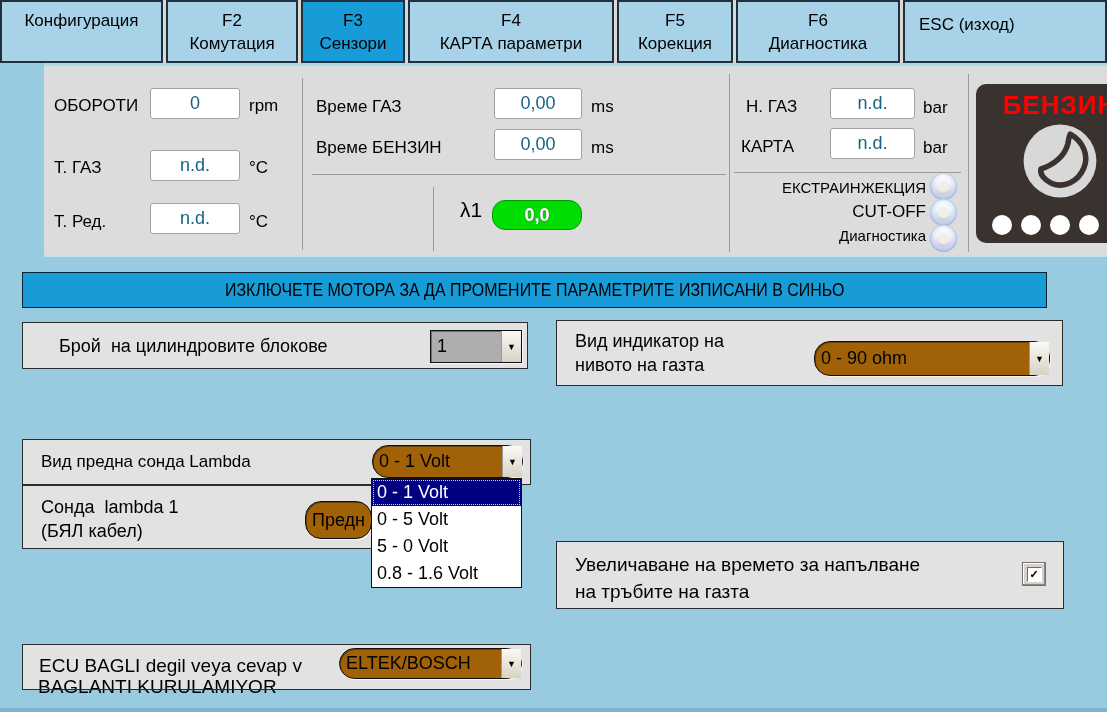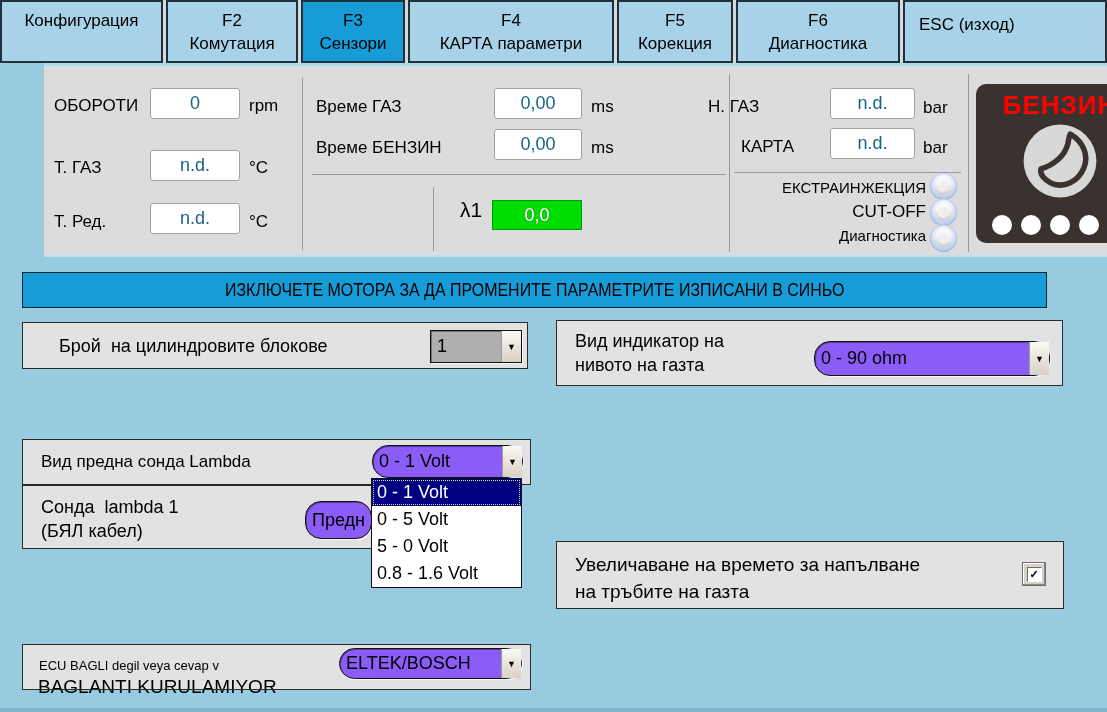--- a/index.html
+++ b/index.html
@@ -17,21 +17,21 @@
   .toppanel{position:absolute;top:63px;left:0;width:1107px;height:194px;background:#dcdcdc;
             border-top:3px solid #a8dbe8;border-bottom:2px solid #bfe3ee;box-sizing:border-box;margin-left:44px;}
   .vdiv{position:absolute;width:1px;background:#9a9a9a;}
   .hdiv{position:absolute;height:1px;background:#9a9a9a;}
   .slabel{position:absolute;font-size:17px;white-space:nowrap;}
   .small{font-size:15px;}
   .sfield{position:absolute;height:31px;box-sizing:border-box;background:#fff;border:1px solid #a3a3a3;
           border-radius:3px;text-align:center;font-size:18px;color:#176285;line-height:29px;}
   .sunit{position:absolute;font-size:17px;}
   .greenbox{position:absolute;height:30px;box-sizing:border-box;background:#00dd00;border:1px solid #009900;
-            border-radius:0;color:#fff;text-align:center;font-size:18px;line-height:28px;text-shadow:0 0 2px #666;}
+            border-radius:13px;color:#fff;text-align:center;font-size:18px;line-height:28px;text-shadow:0 0 2px #666;font-weight:bold;}
   .lambda-lbl{position:absolute;font-size:21px;}
   .ledlbl{position:absolute;text-align:right;width:242px;white-space:nowrap;}
   .led{position:absolute;width:27px;height:27px;border-radius:50%;
        background:radial-gradient(circle at 50% 30%,#ffffff 0%,#eaf0fb 35%,#b9c8ec 75%,#91a9de 100%);
        box-shadow:inset 0 0 2px #7f96c8;}
   .led::after{content:"";position:absolute;left:5px;top:5px;right:5px;bottom:5px;border-radius:50%;
        background:#efefef;box-shadow:inset 0 2px 3px rgba(255,255,255,.95),inset 0 -2px 3px rgba(0,0,0,.18);}
   
   .fuelbtn{position:absolute;left:932px;top:18px;width:168px;height:159px;background:#3a322e;
            border-radius:10px;cursor:pointer;}
@@ -44,21 +44,21 @@
           background:#189cd8;border:1px solid #07232f;display:flex;align-items:center;justify-content:center;}
   .banner span{display:inline-block;transform:scaleX(.84);white-space:nowrap;font-size:19px;}
   .panel{position:absolute;background:#e2e2e2;border:1px solid #2b2b2b;box-sizing:border-box;}
   .plabel{font-size:18px;white-space:pre-wrap;line-height:24px;}
   .combo{position:absolute;box-sizing:border-box;border:1px solid #111;display:flex;align-items:stretch;
          box-shadow:inset 1px 1px 0 rgba(0,0,0,.35),1px 1px 0 rgba(255,255,255,.7);cursor:pointer;}
   .combo .val{flex:1;padding-left:6px;font-size:18px;display:flex;align-items:center;
               overflow:hidden;white-space:nowrap;}
   .combo .btn{width:19px;background:linear-gradient(#fbf9f4,#d8d2c4);border-left:1px solid #9a9a9a;
               display:flex;align-items:center;justify-content:center;font-size:9px;color:#000;}
-  .combo.blue{background:#8b5cf6;border-radius:16px;}
+  .combo.blue{background:#a16207;border-radius:16px;}
   .combo.gray{background:#aeaeae;}
   .droplist{position:absolute;left:371px;top:478px;width:151px;box-sizing:border-box;background:#fff;
             border:1px solid #111;z-index:20;}
   .dropitem{height:27px;line-height:27px;padding-left:5px;font-size:18px;cursor:pointer;}
   .dropitem.selected{background:#000080;color:#fff;outline:1px dotted #d8d8c0;outline-offset:-2px;}
   .cbx{position:absolute;width:22px;height:22px;background:#d6d2c8;border:1px solid #707070;
        box-shadow:inset -1px -1px 0 #8a8a8a,inset 1px 1px 0 #ffffff;display:flex;align-items:center;
        justify-content:center;cursor:pointer;}
   .cbx .inner{width:13px;height:13px;background:#fff;border:1px solid;border-color:#6e6e6e #fff #fff #6e6e6e;
        font-size:11px;line-height:12px;font-weight:bold;text-align:center;}
@@ -123,21 +123,21 @@
   <div class="sunit" style="left:547px;top:72px">ms</div>
 
   <div class="hdiv" style="left:268px;top:108px;width:414px"></div>
   <div class="vdiv" style="left:389px;top:121px;height:64px"></div>
 
   <div class="lambda-lbl" style="left:416px;top:132px">λ1</div>
   <div class="greenbox" style="left:448px;top:134px;width:90px">0,0</div>
 
   <div class="vdiv" style="left:685px;top:8px;height:178px"></div>
 
-  <div class="slabel" style="left:664px;top:31px">Н. ГАЗ</div>
+  <div class="slabel" style="left:702px;top:31px">Н. ГАЗ</div>
   <div class="sfield" style="left:786px;top:22px;width:85px">n.d.</div>
   <div class="sunit" style="left:879px;top:32px">bar</div>
 
   <div class="slabel" style="left:697px;top:71px">КАРТА</div>
   <div class="sfield" style="left:786px;top:62px;width:85px">n.d.</div>
   <div class="sunit" style="left:879px;top:72px">bar</div>
 
   <div class="hdiv" style="left:690px;top:106px;width:227px"></div>
 
   <div class="slabel small ledlbl" style="left:640px;top:113px">ЕКСТРАИНЖЕКЦИЯ</div>
@@ -211,21 +211,21 @@
 
 <div class="panel" style="left:556px;top:541px;width:508px;height:68px">
   <div class="plabel" style="padding:9px 0 0 18px;font-size:19px;line-height:27px">Увеличаване на времето за напълване
 на тръбите на газта</div>
 </div>
 <div class="cbx" style="left:1022px;top:562px">
   <div class="inner">✓</div>
 </div>
 
 <div class="panel" style="left:22px;top:644px;width:509px;height:46px;border-bottom:none;z-index:1">
-  <div class="plabel" style="padding:9px 0 0 16px;font-size:13px;white-space:nowrap;overflow:hidden">ECU BAGLI degil veya cevap v</div>
+  <div class="plabel" style="padding:9px 0 0 16px;font-size:19px;white-space:nowrap;overflow:hidden">ECU BAGLI degil veya cevap v</div>
 </div>
 <div class="ecu-line2">BAGLANTI KURULAMIYOR</div>
 <div class="ecu-bottomline"></div>
 <div class="combo blue" style="left:339px;top:648px;width:183px;height:31px;z-index:6">
   <div class="val">ELTEK/BOSCH</div>
   <div class="btn">▼</div>
 </div>
 
 <div class="bottomedge"></div>
 

